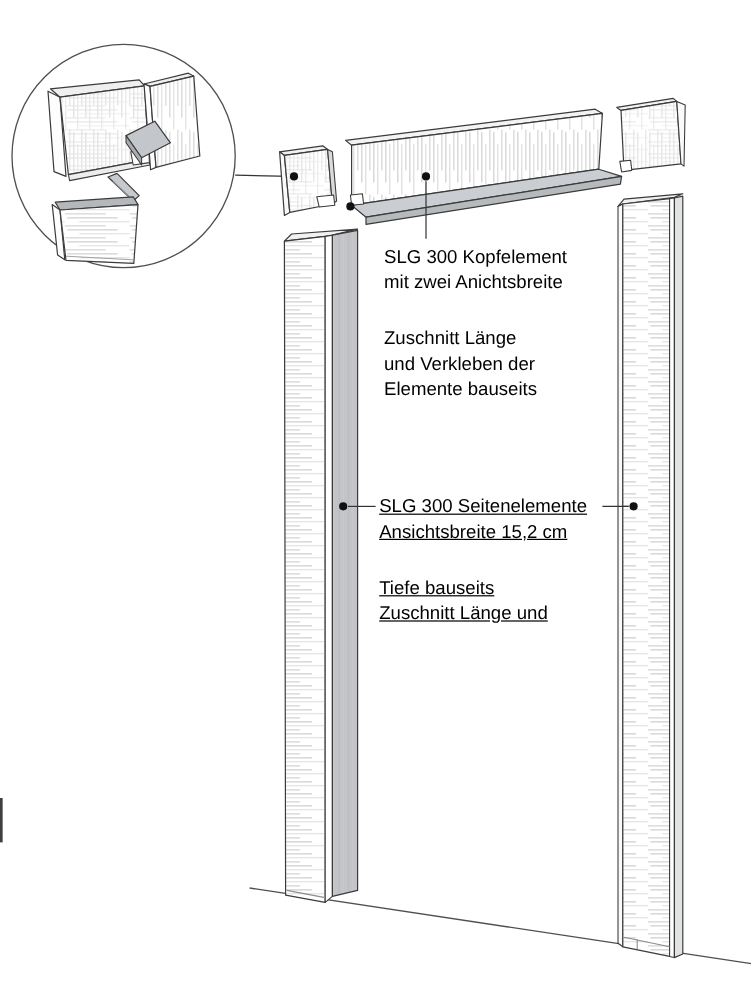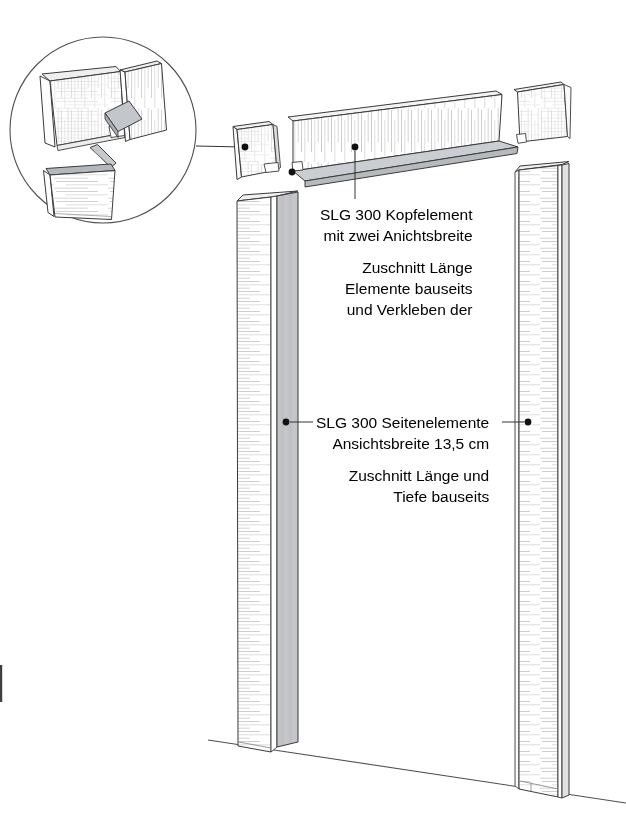--- a/index.html
+++ b/index.html
@@ -11,23 +11,22 @@
     font-family: "Liberation Sans", sans-serif;
     overflow: hidden;
   }
   #drawing { position: absolute; left: 0; top: 0; }
   .callout {
     position: absolute;
     color: #000000;
     font-size: 15.5px;
     line-height: 21px;
     white-space: nowrap;
-    text-align: right;
   }
-  .callout .para2 { margin-top: 11px; }
+  .callout .para2 { margin-top: 26px; }
 </style>
 </head>
 <body>
 
 <div id="stage">
 
   <svg id="drawing" width="626" height="834" viewBox="0 0 626 834">
     <defs>
 
       <pattern id="hg" patternUnits="userSpaceOnUse" width="54" height="10">
@@ -169,29 +168,29 @@
     </g>
   </svg>
 
   <div class="callout" style="left:320px; top:204px;">
     <div class="para1">
       <div>SLG 300 Kopfelement</div>
       <div>mit zwei Anichtsbreite</div>
     </div>
     <div class="para2">
       <div>Zuschnitt Länge</div>
+      <div>und Verkleben der</div>
       <div>Elemente bauseits</div>
-      <div>und Verkleben der</div>
     </div>
   </div>
 
-  <div class="callout" style="left:316px; top:412px;">
+  <div class="callout" style="left:316px; top:412px;text-decoration:underline;">
     <div class="para1">
       <div>SLG 300 Seitenelemente</div>
-      <div>Ansichtsbreite 13,5 cm</div>
+      <div>Ansichtsbreite 15,2 cm</div>
     </div>
     <div class="para2">
+      <div>Tiefe bauseits</div>
       <div>Zuschnitt Länge und</div>
-      <div>Tiefe bauseits</div>
     </div>
   </div>
 
 </div>
 
 </body></html>

